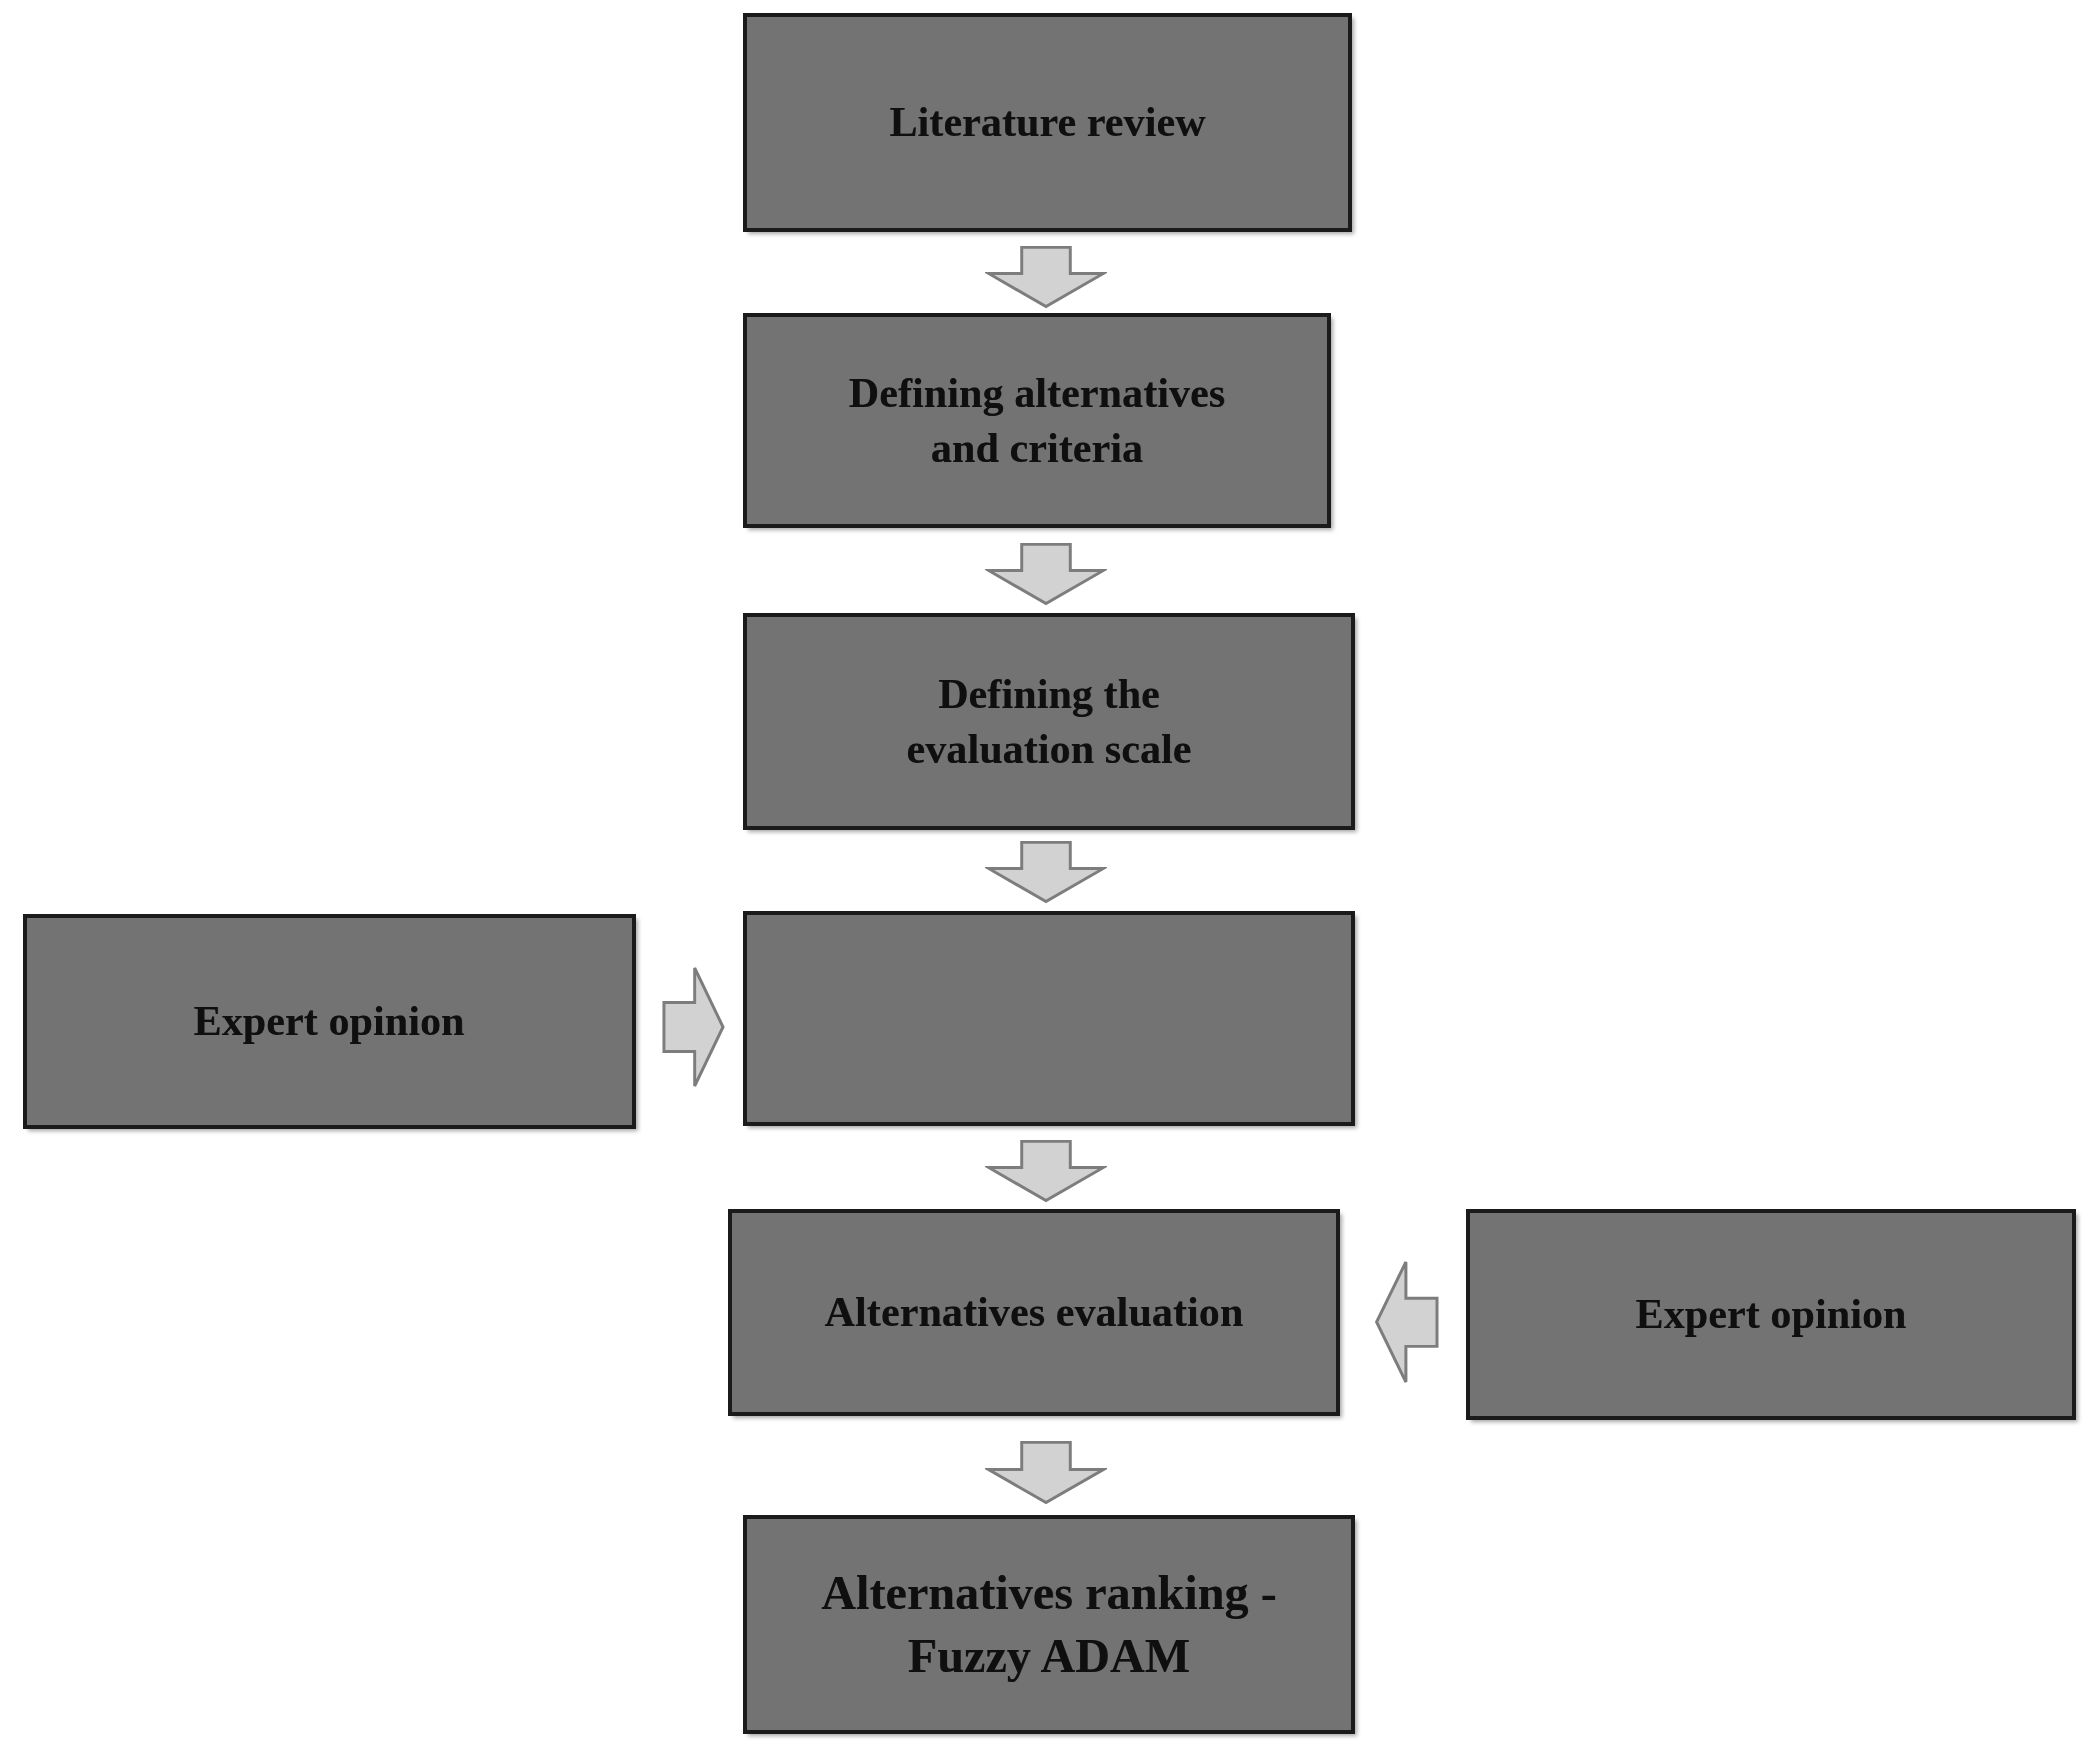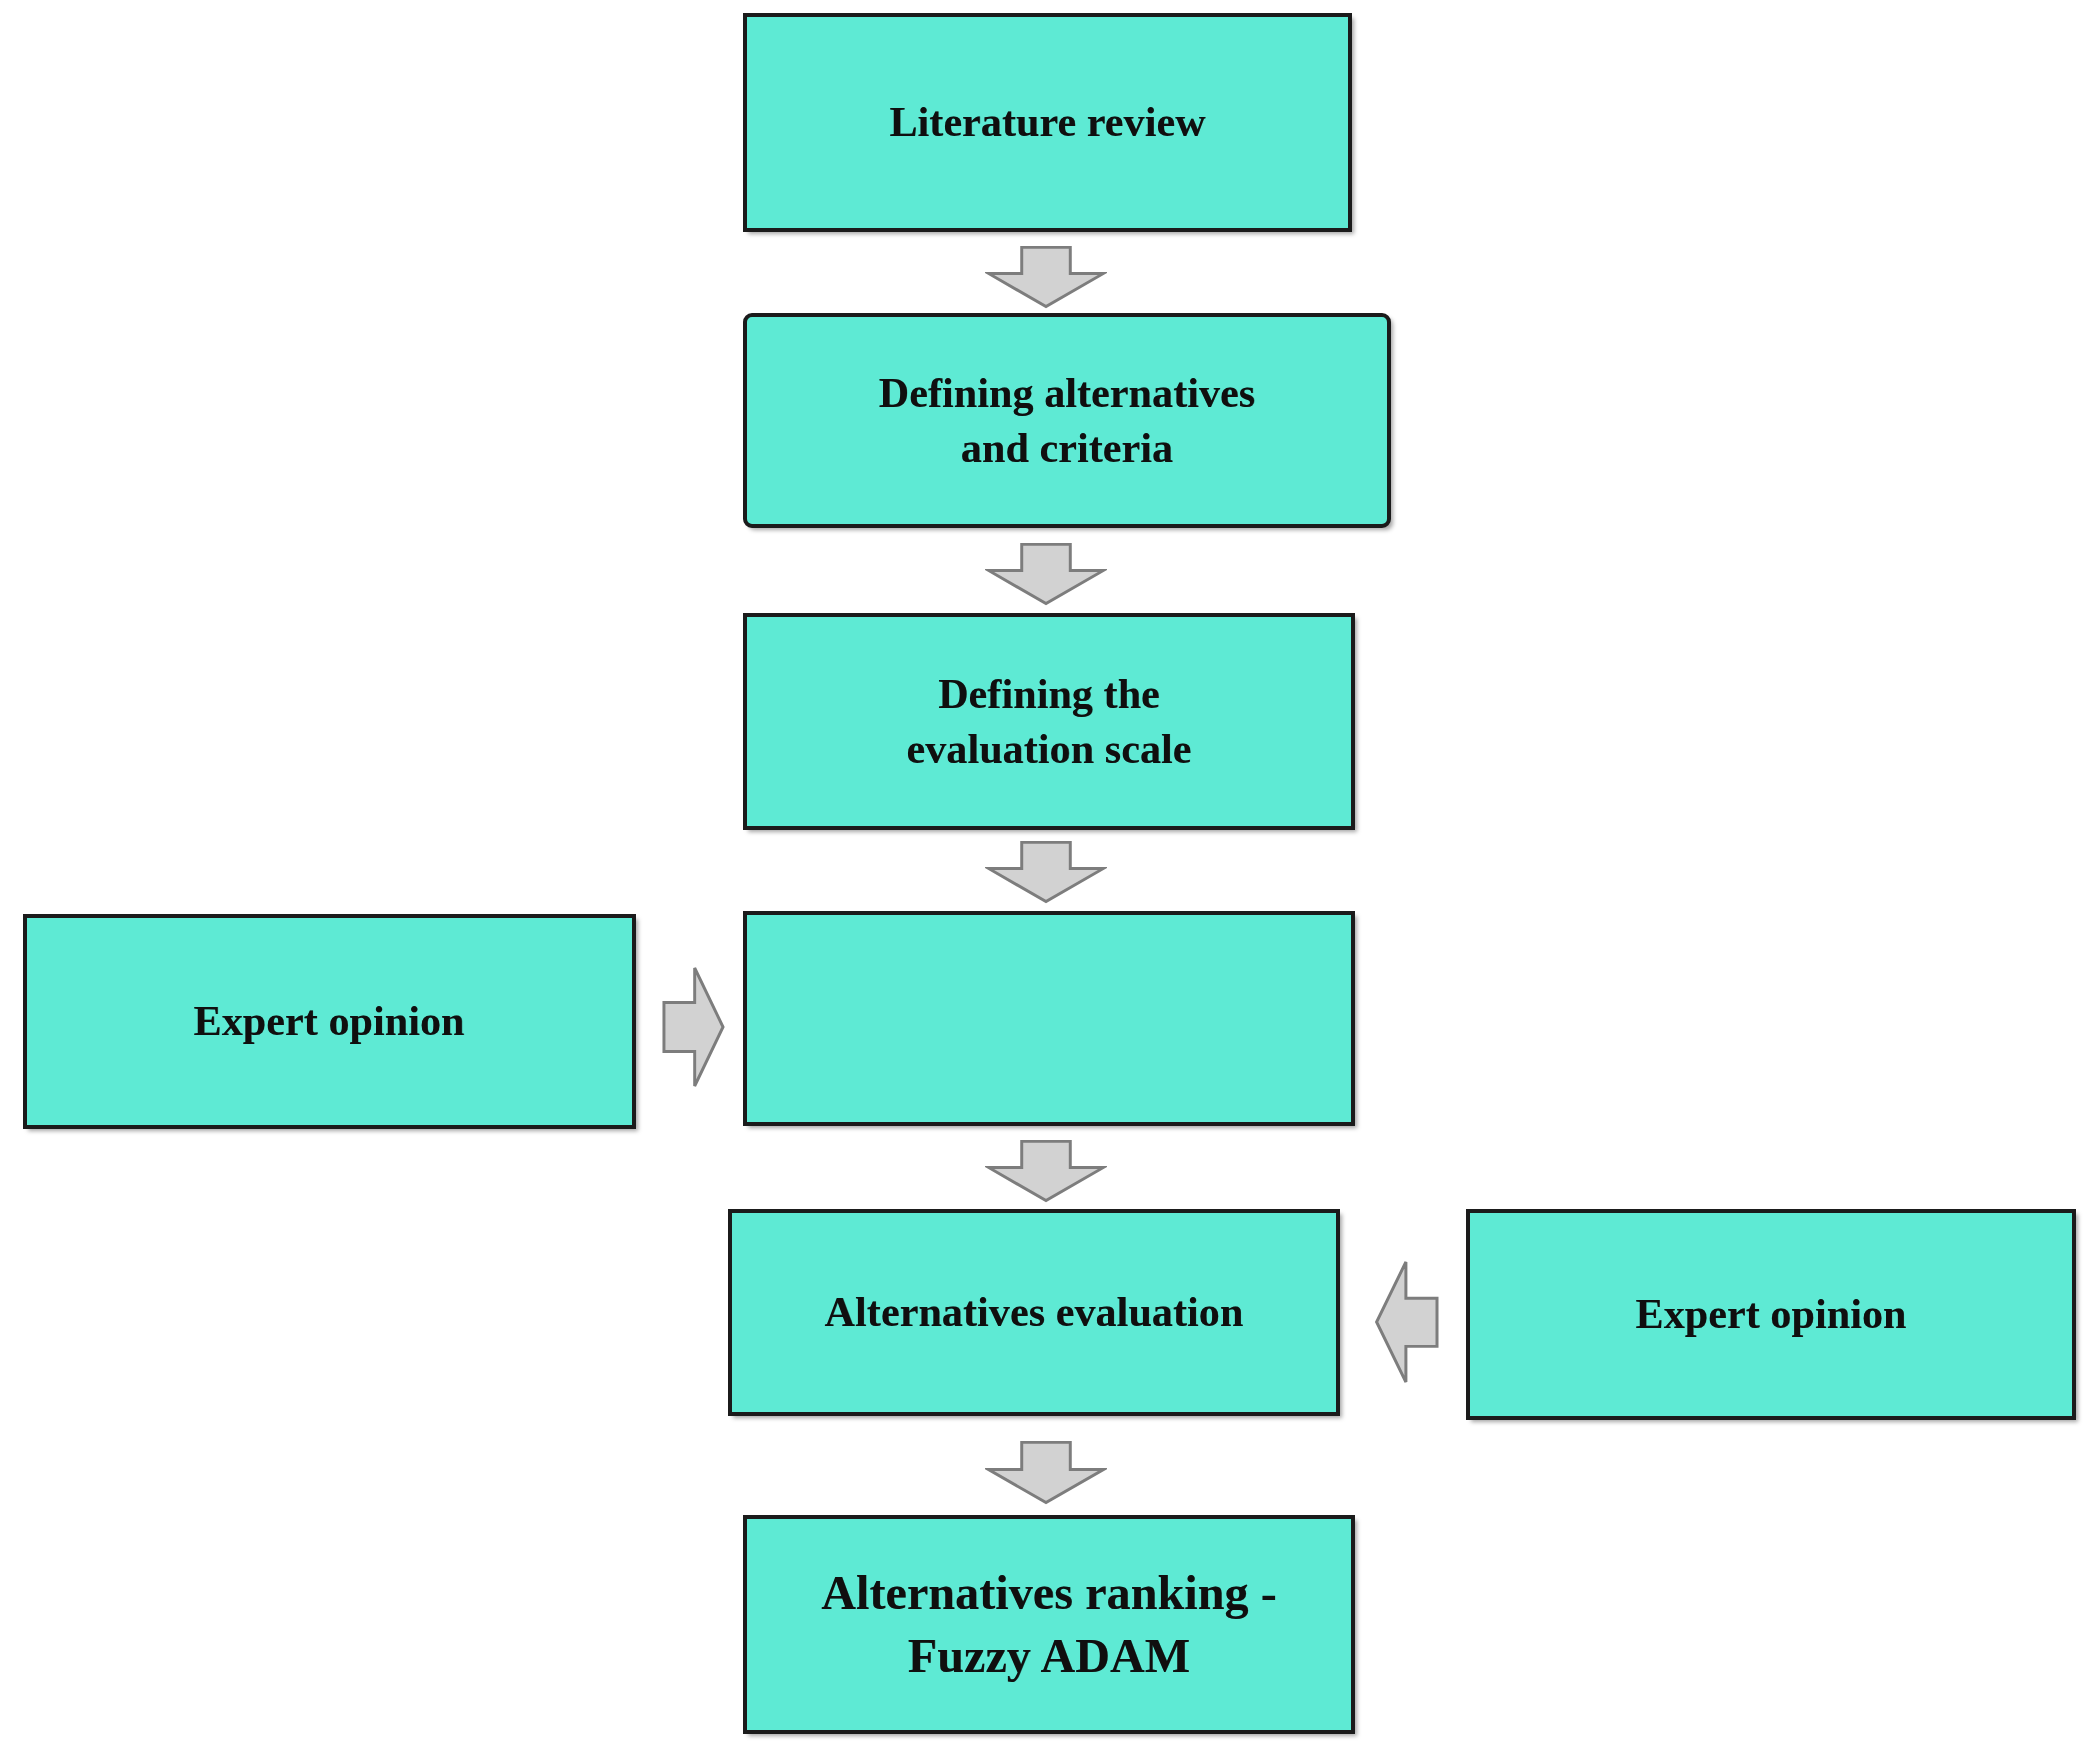--- a/index.html
+++ b/index.html
@@ -11,21 +11,21 @@
     position: relative;
     width: 2097px;
     height: 1750px;
     background: #ffffff;
     overflow: hidden;
     font-family: "Liberation Serif", "DejaVu Serif", serif;
   }
   .node {
     position: absolute;
     box-sizing: border-box;
-    background: #5eead4;
+    background: #737373;
     border: 4.2px solid #1b1b1b;
     display: flex;
     align-items: center;
     justify-content: center;
     text-align: center;
     box-shadow: 3.6px 3.6px 4.2px -1.8px rgba(0,0,0,0.35);
   }
   .node .label {
     font-weight: bold;
     color: #100f0f;
@@ -56,21 +56,21 @@
       <span>Literature review</span>
     </div>
   </div>
 
   <div class="arrow" style="left:985px; top:245px; width:122px; height:64px;">
     <svg viewBox="0 0 206 108" preserveAspectRatio="none">
       <polygon class="body" points="62,4 144,4 144,48 200,48 103,104 6,48 62,48"></polygon>
     </svg>
   </div>
 
-  <div class="node" style="left:743px; top:313px; width:648px; height:215px;border-radius:9px;">
+  <div class="node" style="left:743px; top:313px; width:588px; height:215px;">
     <div class="label" style="font-size:42px;">
       <span>Defining alternatives</span><br>
       <span>and criteria</span>
     </div>
   </div>
 
   <div class="arrow" style="left:985px; top:542px; width:122px; height:64px;">
     <svg viewBox="0 0 206 108" preserveAspectRatio="none">
       <polygon class="body" points="62,4 144,4 144,48 200,48 103,104 6,48 62,48"></polygon>
     </svg>

